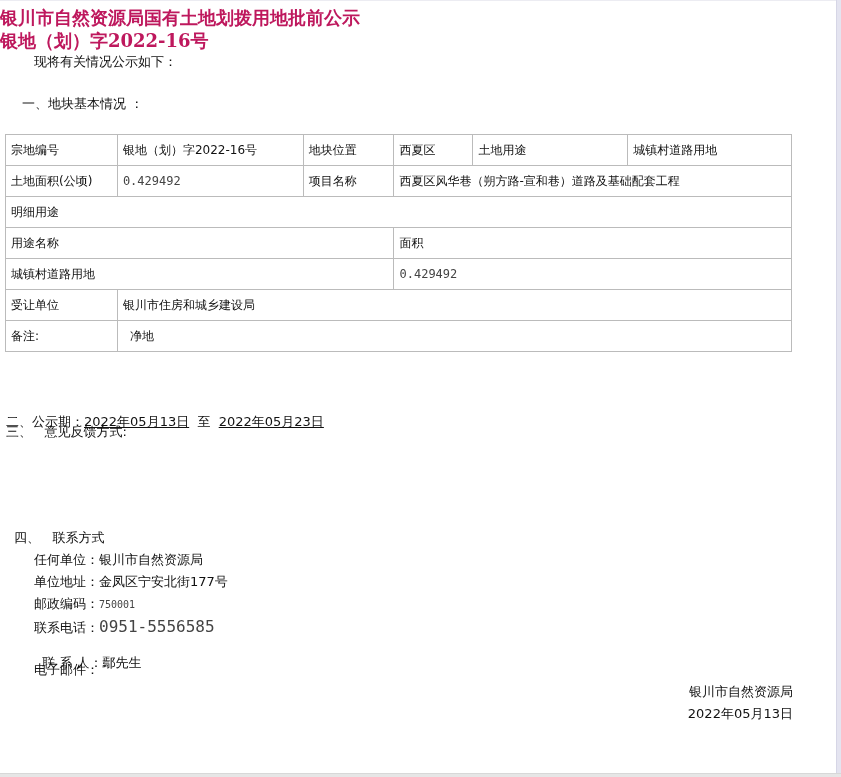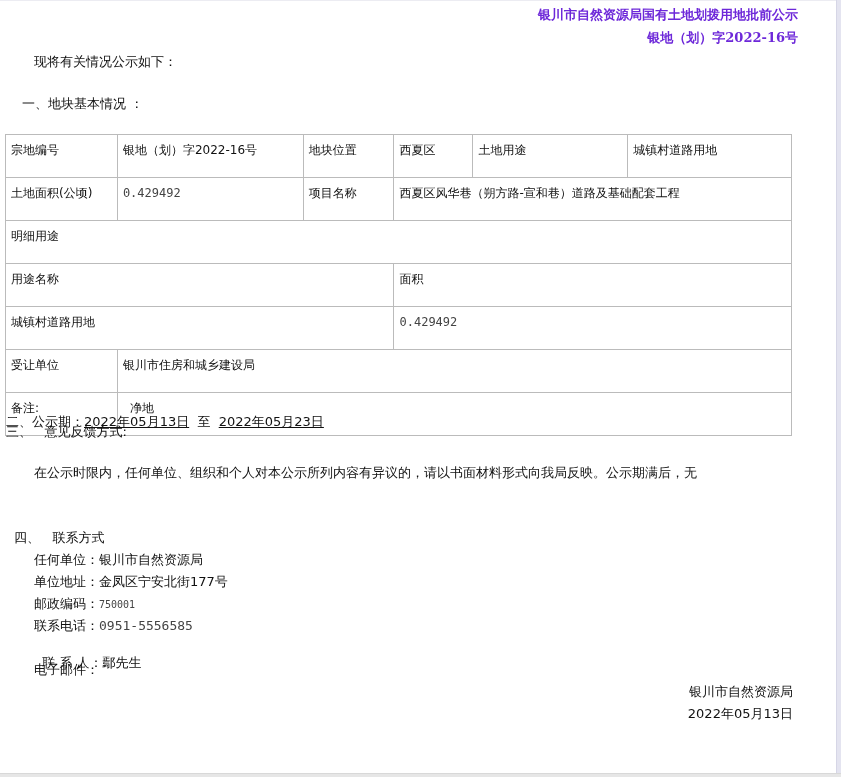--- a/index.html
+++ b/index.html
@@ -13,36 +13,36 @@
     background: #e4e4f0; border-left: 1px solid #d6d6e6;
   }
   .frame-bottom {
     position: absolute; left: 0; bottom: 0; width: 841px; height: 3px;
     background: #e6e6e6; border-top: 1px solid #d8d8d8;
   }
   .frame-top {
     position: absolute; top: 0; left: 0; width: 841px; height: 1px; background: #ececf2;
   }
   .title {
-    position: absolute; left: 0; width: 798px; text-align: right;
+    position: absolute; left: 0; width: 798px; text-align: left;
     font-family: "DejaVu Serif", "Liberation Serif", serif;
-    font-weight: bold; font-size: 13px; color: #6d28d9;
+    font-weight: bold; font-size: 18px; color: #be185d;
   }
   .t1 { top: 6px; }
   .t2 { top: 29px; }
   .line { position: absolute; font-size: 13px; white-space: nowrap; }
   .u { text-decoration: underline; }
   table.info {
     position: absolute; left: 5px; top: 134px;
     border-collapse: collapse; width: 787px;
     border: 1px solid #555;
     font-size: 12px;
   }
   table.info td {
-    border: 1px solid #bbb; height: 30px; padding: 0 0 12px 5px;
+    border: 1px solid #bbb; height: 30px; padding: 0 0 0 5px;
     vertical-align: middle; white-space: nowrap;
   }
   .num { font-family: "DejaVu Sans Mono", "Liberation Mono", monospace; font-size: 12px; color: #444; }
   .para { position: absolute; left: 6px; width: 785px; font-size: 13px; line-height: 22px; }
   .sig { position: absolute; right: 48px; text-align: right; font-size: 13px; }
 </style>
 </head>
 <body>
 
 <div class="frame-top"></div>
@@ -102,36 +102,35 @@
 </tbody>
   </table>
 
 <div class="line" style="left:6px; top:381px;margin-top:32px;">
   <span>二、公示期：</span><span class="u">2022年05月13日</span>&nbsp;&nbsp;<span>至</span>&nbsp;&nbsp;<span class="u">2022年05月23日</span>
 </div>
 
 <div class="line" style="left:6px; top:423px; white-space:pre;">三、   意见反馈方式:</div>
 
 <div class="para" style="top:462px;">
-  <div style="padding-left:28px;">在公示时限内，任何单位、组织和个人对本公示所列内容有异议的，请以书面材料形式向我局反映。公示期满后，无</div>
 </div>
 
 <div class="line" style="left:14px; top:529px; white-space:pre;">四、   联系方式</div>
 
 <div class="line" style="left:34px; top:551px;">
   <span>任何单位：</span><span>银川市自然资源局</span>
 </div>
 <div class="line" style="left:34px; top:573px;">
   <span>单位地址：</span><span>金凤区宁安北街177号</span>
 </div>
 <div class="line" style="left:34px; top:595px;">
   <span>邮政编码：</span><span class="num" style="font-size:10px;">750001</span>
 </div>
 <div class="line" style="left:34px; top:617px;">
-  <span>联系电话：</span><span class="num" style="font-size:13px;">0951-5556585</span>
+  <span>联系电话：</span><span class="num" style="font-size:16px;">0951-5556585</span>
 </div>
 <div class="line" style="left:34px; top:639px; white-space:pre;">
   <span>联 系 人：</span><span>鄢先生</span>
 </div>
 <div class="line" style="left:34px; top:661px;">
   <span>电子邮件：</span><span></span>
 </div>
 
 <div class="sig" style="top:683px;">银川市自然资源局</div>
 <div class="sig" style="top:705px;">2022年05月13日</div>

